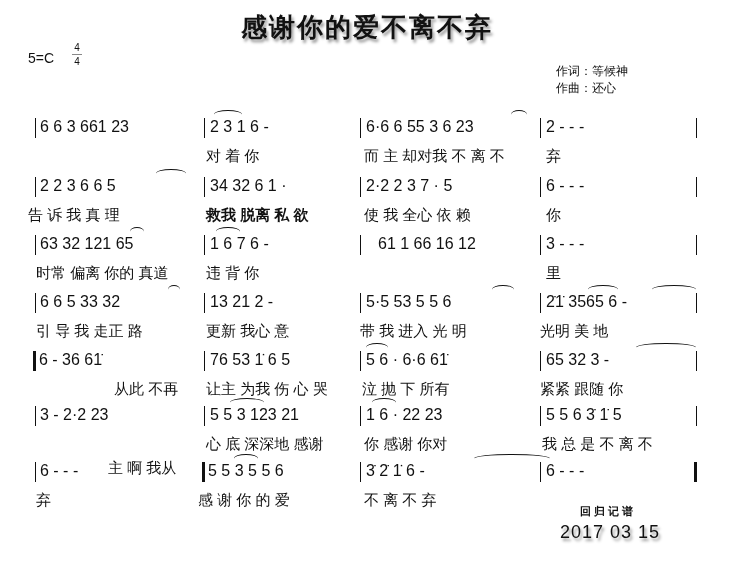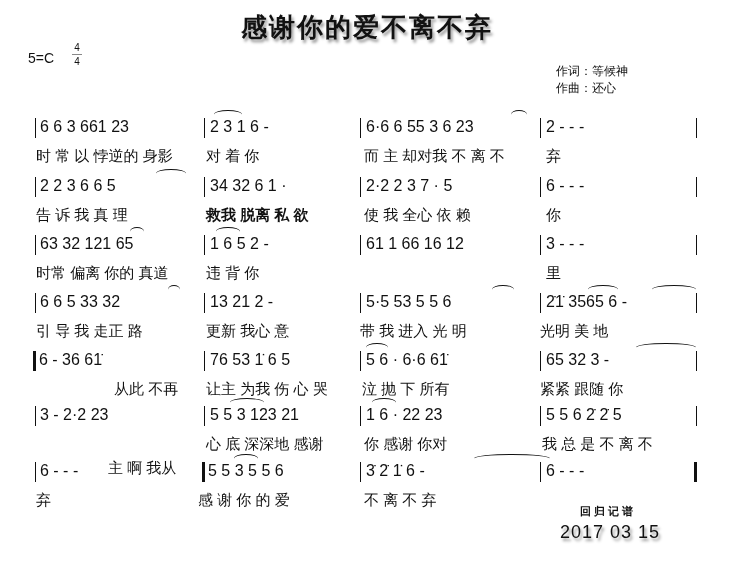--- a/index.html
+++ b/index.html
@@ -40,53 +40,52 @@
   <div class="bl" style="left:204px;"></div>
   <div class="n" style="left:210px;">2 3 1 6 -</div>
   <div class="bl" style="left:360px;"></div>
   <div class="n" style="left:366px;">6·6 6 55 3 6 23</div>
   <div class="bl" style="left:540px;"></div>
   <div class="n" style="left:546px;">2 - - -</div>
   <div class="bl" style="left:696px;"></div>
   <div class="slur" style="left:214px;width:28px;top:-6px;"></div>
   <div class="slur" style="left:511px;width:16px;top:-6px;"></div>
   <div class="lyr">
-    <span class="l" style="left:36px;">时 常 以 悖逆的 身影</span>
     <span class="l" style="left:206px;">对 着 你</span>
     <span class="l" style="left:364px;">而 主 却对我 不 离 不</span>
     <span class="l" style="left:546px;">弃</span>
   </div>
 </div>
 
 <div class="row" style="top:175px;">
   <div class="bl" style="left:35px;"></div>
   <div class="n" style="left:40px;">2 2 3 6 6 5</div>
   <div class="bl" style="left:204px;"></div>
   <div class="n" style="left:210px;">34 32 6 1 ·</div>
   <div class="bl" style="left:360px;"></div>
   <div class="n" style="left:366px;">2·2 2 3 7 · 5</div>
   <div class="bl" style="left:540px;"></div>
   <div class="n" style="left:546px;">6 - - -</div>
   <div class="bl" style="left:696px;"></div>
   <div class="slur" style="left:156px;width:30px;top:-6px;"></div>
   <div class="lyr">
-    <span class="l" style="left:36px;">告 诉 我 真 理</span>
+    <span class="l" style="left:28px;">告 诉 我 真 理</span>
     <span class="l" style="left:206px;font-weight:bold;">救我 脱离 私 欲</span>
     <span class="l" style="left:364px;">使 我 全心 依 赖</span>
     <span class="l" style="left:546px;">你</span>
   </div>
 </div>
 
 <div class="row" style="top:233px;">
   <div class="bl" style="left:35px;"></div>
   <div class="n" style="left:40px;">63 32 121 65</div>
   <div class="bl" style="left:204px;"></div>
-  <div class="n" style="left:210px;">1 6 5 2 -</div>
+  <div class="n" style="left:210px;">1 6 7 6 -</div>
   <div class="bl" style="left:360px;"></div>
-  <div class="n" style="left:366px;">61 1 66 16 12</div>
+  <div class="n" style="left:378px;">61 1 66 16 12</div>
   <div class="bl" style="left:540px;"></div>
   <div class="n" style="left:546px;">3 - - -</div>
   <div class="bl" style="left:696px;"></div>
   <div class="slur" style="left:130px;width:14px;top:-6px;"></div>
   <div class="slur" style="left:216px;width:24px;top:-6px;"></div>
   <div class="lyr">
     <span class="l" style="left:36px;">时常 偏离 你的 真道</span>
     <span class="l" style="left:206px;">违 背 你</span>
     <span class="l" style="left:546px;">里</span>
   </div>
@@ -135,21 +134,21 @@
 </div>
 
 <div class="row" style="top:404px;">
   <div class="bl" style="left:35px;"></div>
   <div class="n" style="left:40px;">3 - 2·2 23</div>
   <div class="bl" style="left:204px;"></div>
   <div class="n" style="left:210px;">5 5 3 123 21</div>
   <div class="bl" style="left:360px;"></div>
   <div class="n" style="left:366px;">1 6 · 22 23</div>
   <div class="bl" style="left:540px;"></div>
-  <div class="n" style="left:546px;">5 5 6 2̇ 2̇ 5</div>
+  <div class="n" style="left:546px;">5 5 6 3̇ 1̇ 5</div>
   <div class="bl" style="left:696px;"></div>
   <div class="slur" style="left:230px;width:34px;top:-6px;"></div>
   <div class="slur" style="left:372px;width:24px;top:-6px;"></div>
   <div class="lyr">
     <span class="l" style="left:108px;margin-top:24px;">主 啊 我从</span>
     <span class="l" style="left:206px;">心 底 深深地 感谢</span>
     <span class="l" style="left:364px;">你 感谢 你对</span>
     <span class="l" style="left:542px;">我 总 是 不 离 不</span>
   </div>
 </div>

